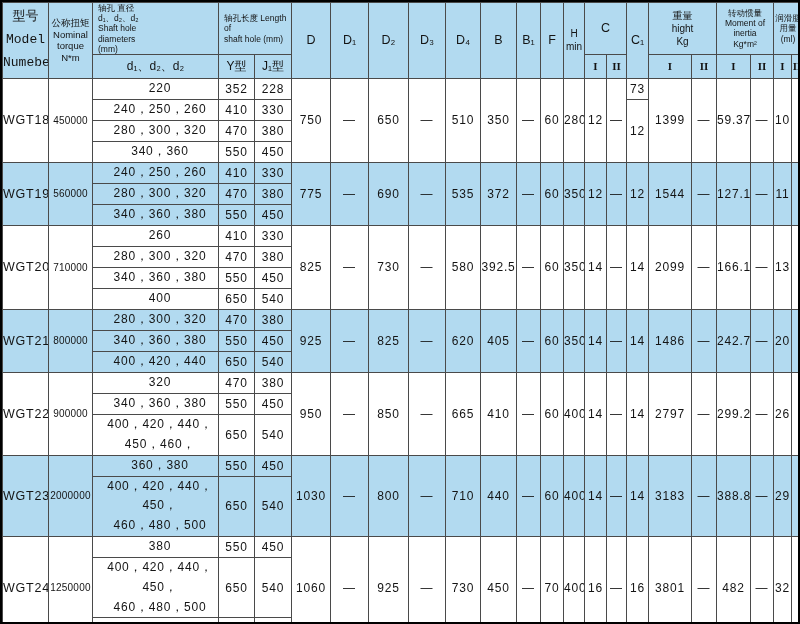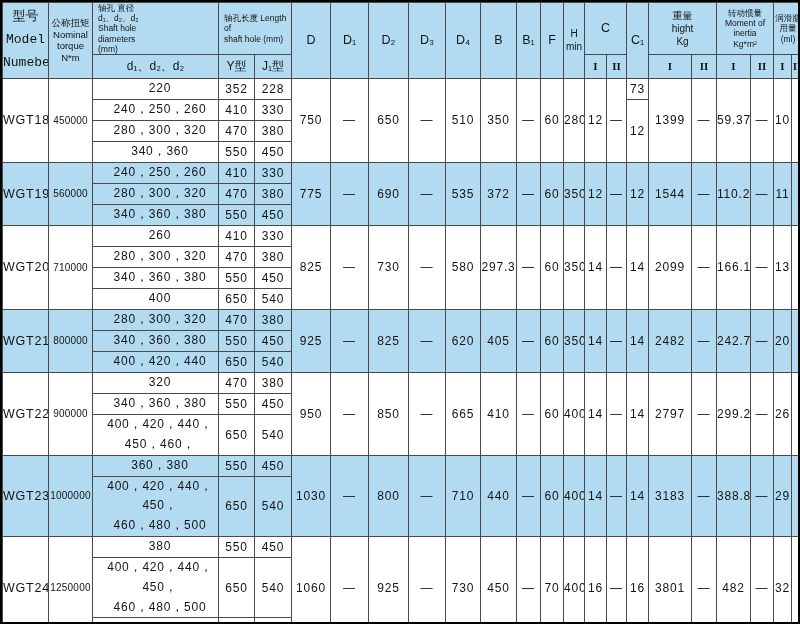--- a/index.html
+++ b/index.html
@@ -165,21 +165,21 @@
           <td rowspan="3" class="val">535</td>
           <td rowspan="3" class="val">372</td>
           <td rowspan="3" class="val">—</td>
           <td rowspan="3" class="val">60</td>
           <td rowspan="3" class="val">350</td>
           <td rowspan="3" class="val">12</td>
           <td rowspan="3" class="val">—</td>
           <td rowspan="3" class="val">12</td>
           <td rowspan="3" class="val">1544</td>
           <td rowspan="3" class="val">—</td>
-          <td rowspan="3" class="val">110.2</td>
+          <td rowspan="3" class="val">127.1</td>
           <td rowspan="3" class="val">—</td>
           <td rowspan="3" class="val">11</td>
           <td rowspan="3" class="val"></td>
         </tr>
         <tr class="shaded" style="height: 21px;">
           <td class="diam">280，300，320</td>
           <td class="val">470</td>
           <td class="val">380</td>
         </tr>
         <tr class="shaded" style="height: 21px;">
@@ -191,21 +191,21 @@
           <td rowspan="4" class="model">WGT20</td>
           <td rowspan="4" class="torque">710000</td>
           <td class="diam">260</td>
           <td class="val">410</td>
           <td class="val">330</td>
           <td rowspan="4" class="val">825</td>
           <td rowspan="4" class="val">—</td>
           <td rowspan="4" class="val">730</td>
           <td rowspan="4" class="val">—</td>
           <td rowspan="4" class="val">580</td>
-          <td rowspan="4" class="val">297.3</td>
+          <td rowspan="4" class="val">392.5</td>
           <td rowspan="4" class="val">—</td>
           <td rowspan="4" class="val">60</td>
           <td rowspan="4" class="val">350</td>
           <td rowspan="4" class="val">14</td>
           <td rowspan="4" class="val">—</td>
           <td rowspan="4" class="val">14</td>
           <td rowspan="4" class="val">2099</td>
           <td rowspan="4" class="val">—</td>
           <td rowspan="4" class="val">166.1</td>
           <td rowspan="4" class="val">—</td>
@@ -238,21 +238,21 @@
           <td rowspan="3" class="val">825</td>
           <td rowspan="3" class="val">—</td>
           <td rowspan="3" class="val">620</td>
           <td rowspan="3" class="val">405</td>
           <td rowspan="3" class="val">—</td>
           <td rowspan="3" class="val">60</td>
           <td rowspan="3" class="val">350</td>
           <td rowspan="3" class="val">14</td>
           <td rowspan="3" class="val">—</td>
           <td rowspan="3" class="val">14</td>
-          <td rowspan="3" class="val">2482</td>
+          <td rowspan="3" class="val">1486</td>
           <td rowspan="3" class="val">—</td>
           <td rowspan="3" class="val">242.7</td>
           <td rowspan="3" class="val">—</td>
           <td rowspan="3" class="val">20</td>
           <td rowspan="3" class="val"></td>
         </tr>
         <tr class="shaded" style="height: 21px;">
           <td class="diam">340，360，380</td>
           <td class="val">550</td>
           <td class="val">450</td>
@@ -293,21 +293,21 @@
           <td class="val">450</td>
         </tr>
         <tr style="height: 36px;">
           <td class="diam">400，420，440，
 450，460，</td>
           <td class="val">650</td>
           <td class="val">540</td>
         </tr>
         <tr class="shaded" style="height: 21px;">
           <td rowspan="2" class="model">WGT23</td>
-          <td rowspan="2" class="torque">1000000</td>
+          <td rowspan="2" class="torque">2000000</td>
           <td class="diam">360，380</td>
           <td class="val">550</td>
           <td class="val">450</td>
           <td rowspan="2" class="val">1030</td>
           <td rowspan="2" class="val">—</td>
           <td rowspan="2" class="val">800</td>
           <td rowspan="2" class="val">—</td>
           <td rowspan="2" class="val">710</td>
           <td rowspan="2" class="val">440</td>
           <td rowspan="2" class="val">—</td>

